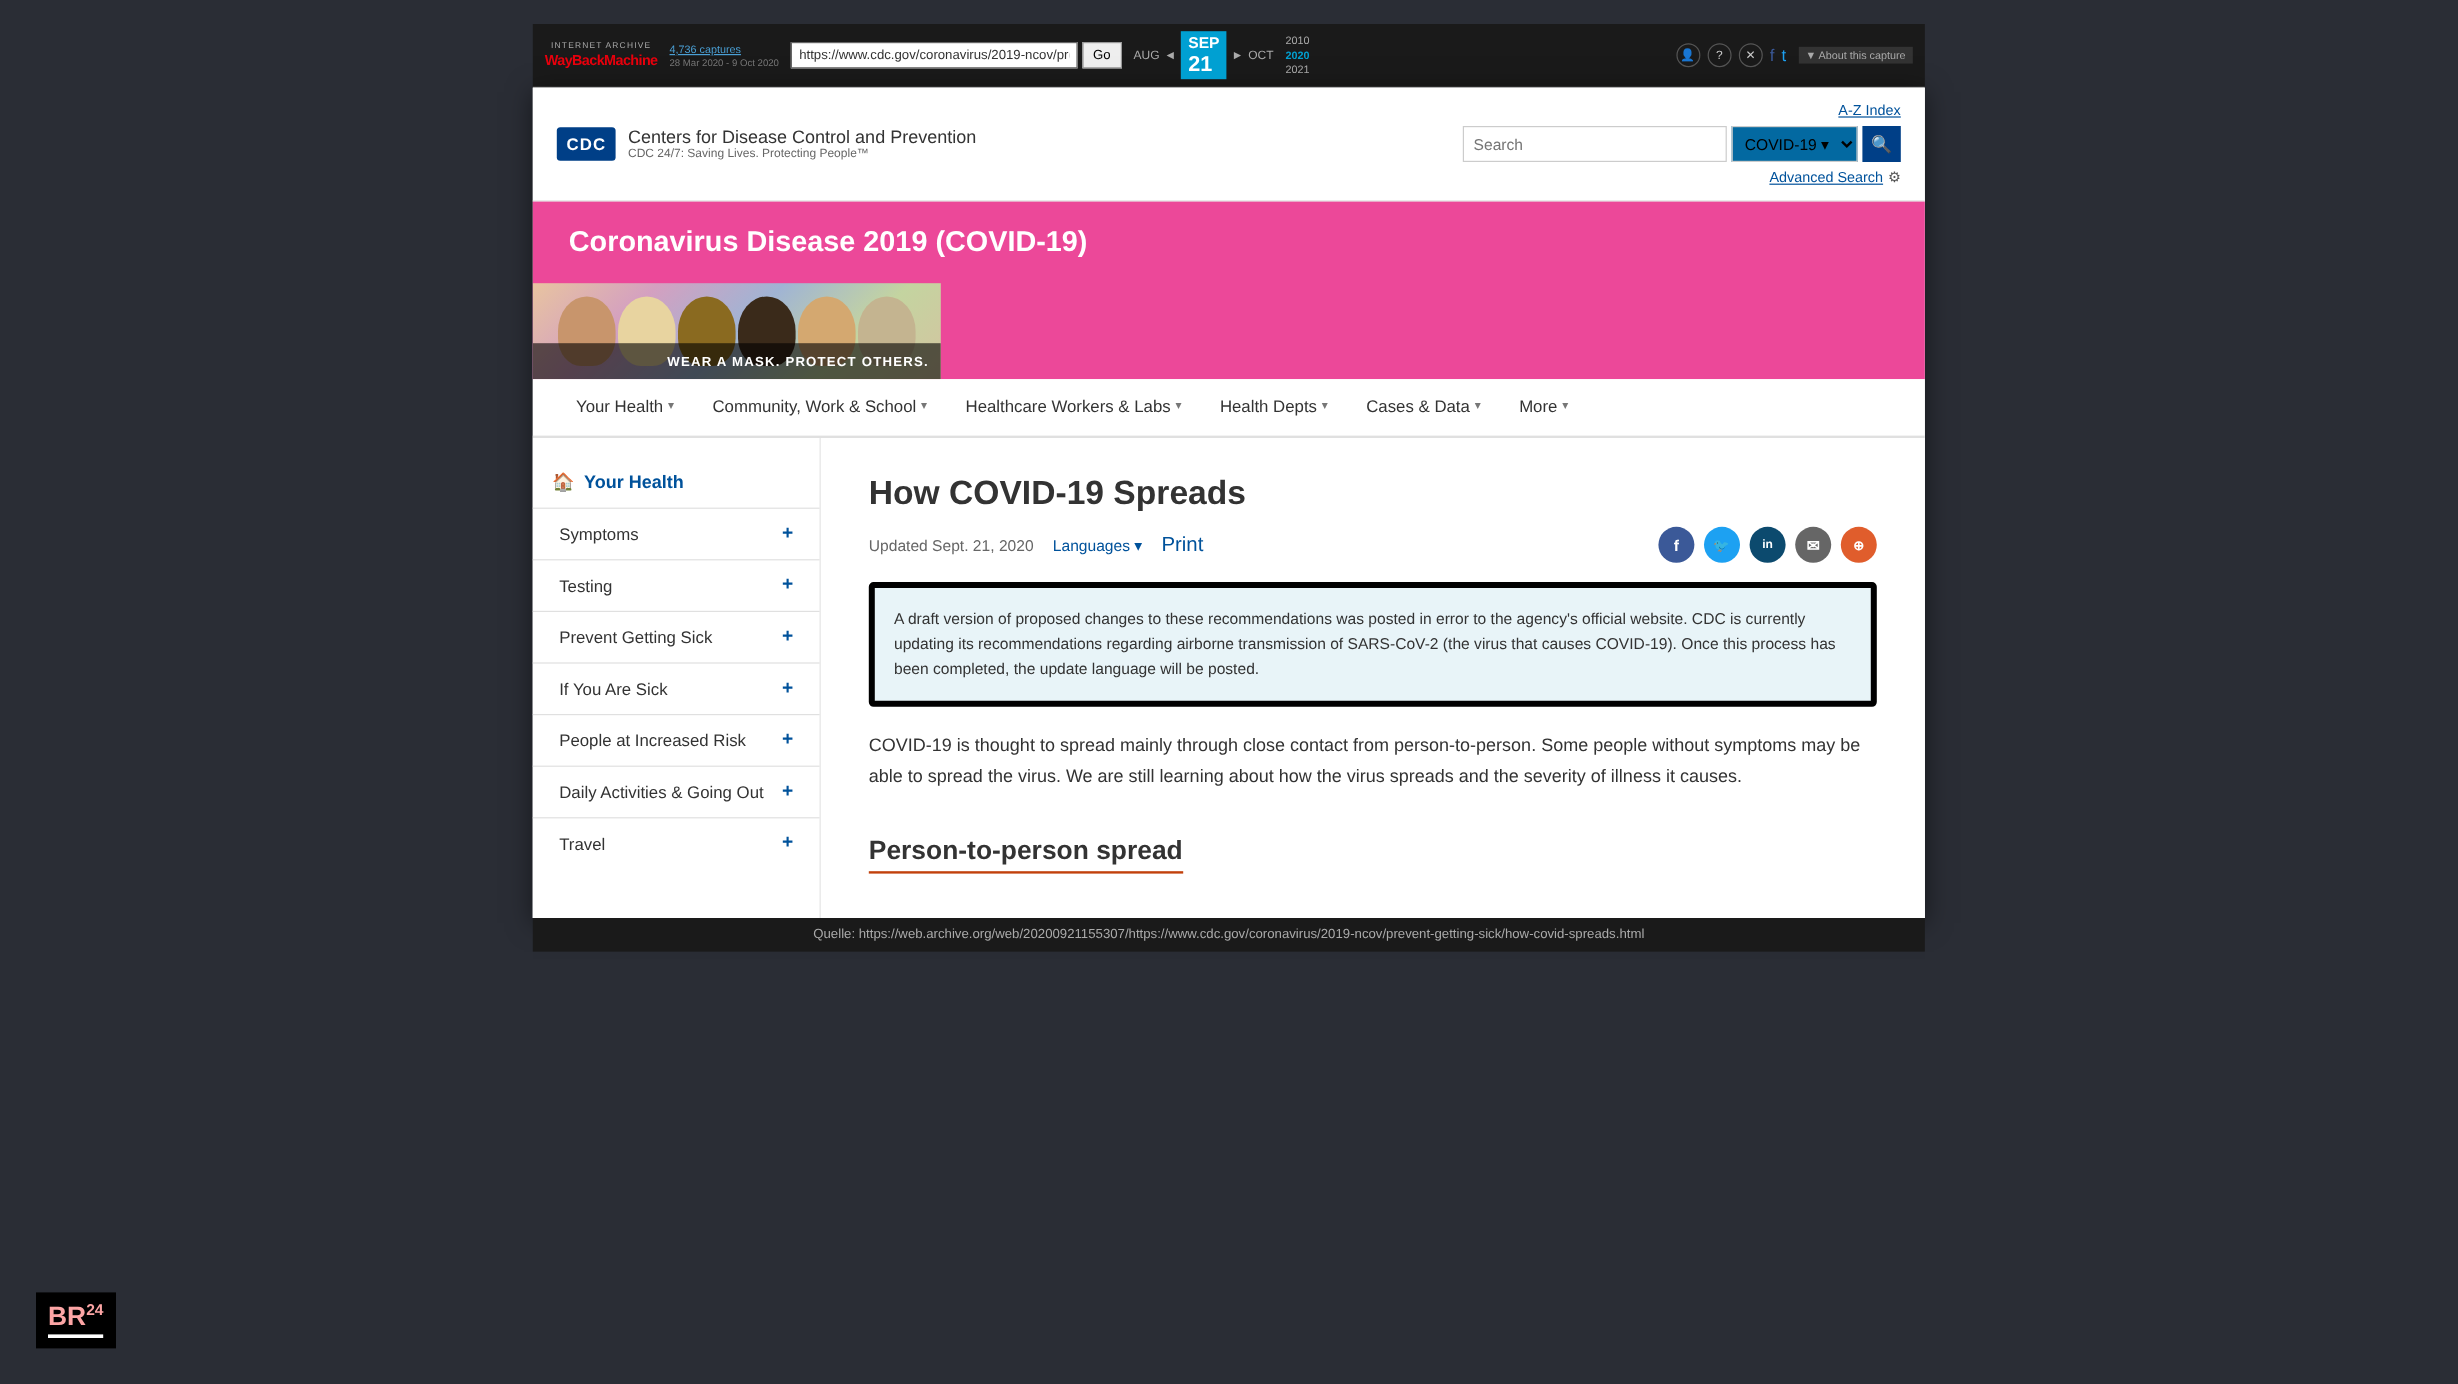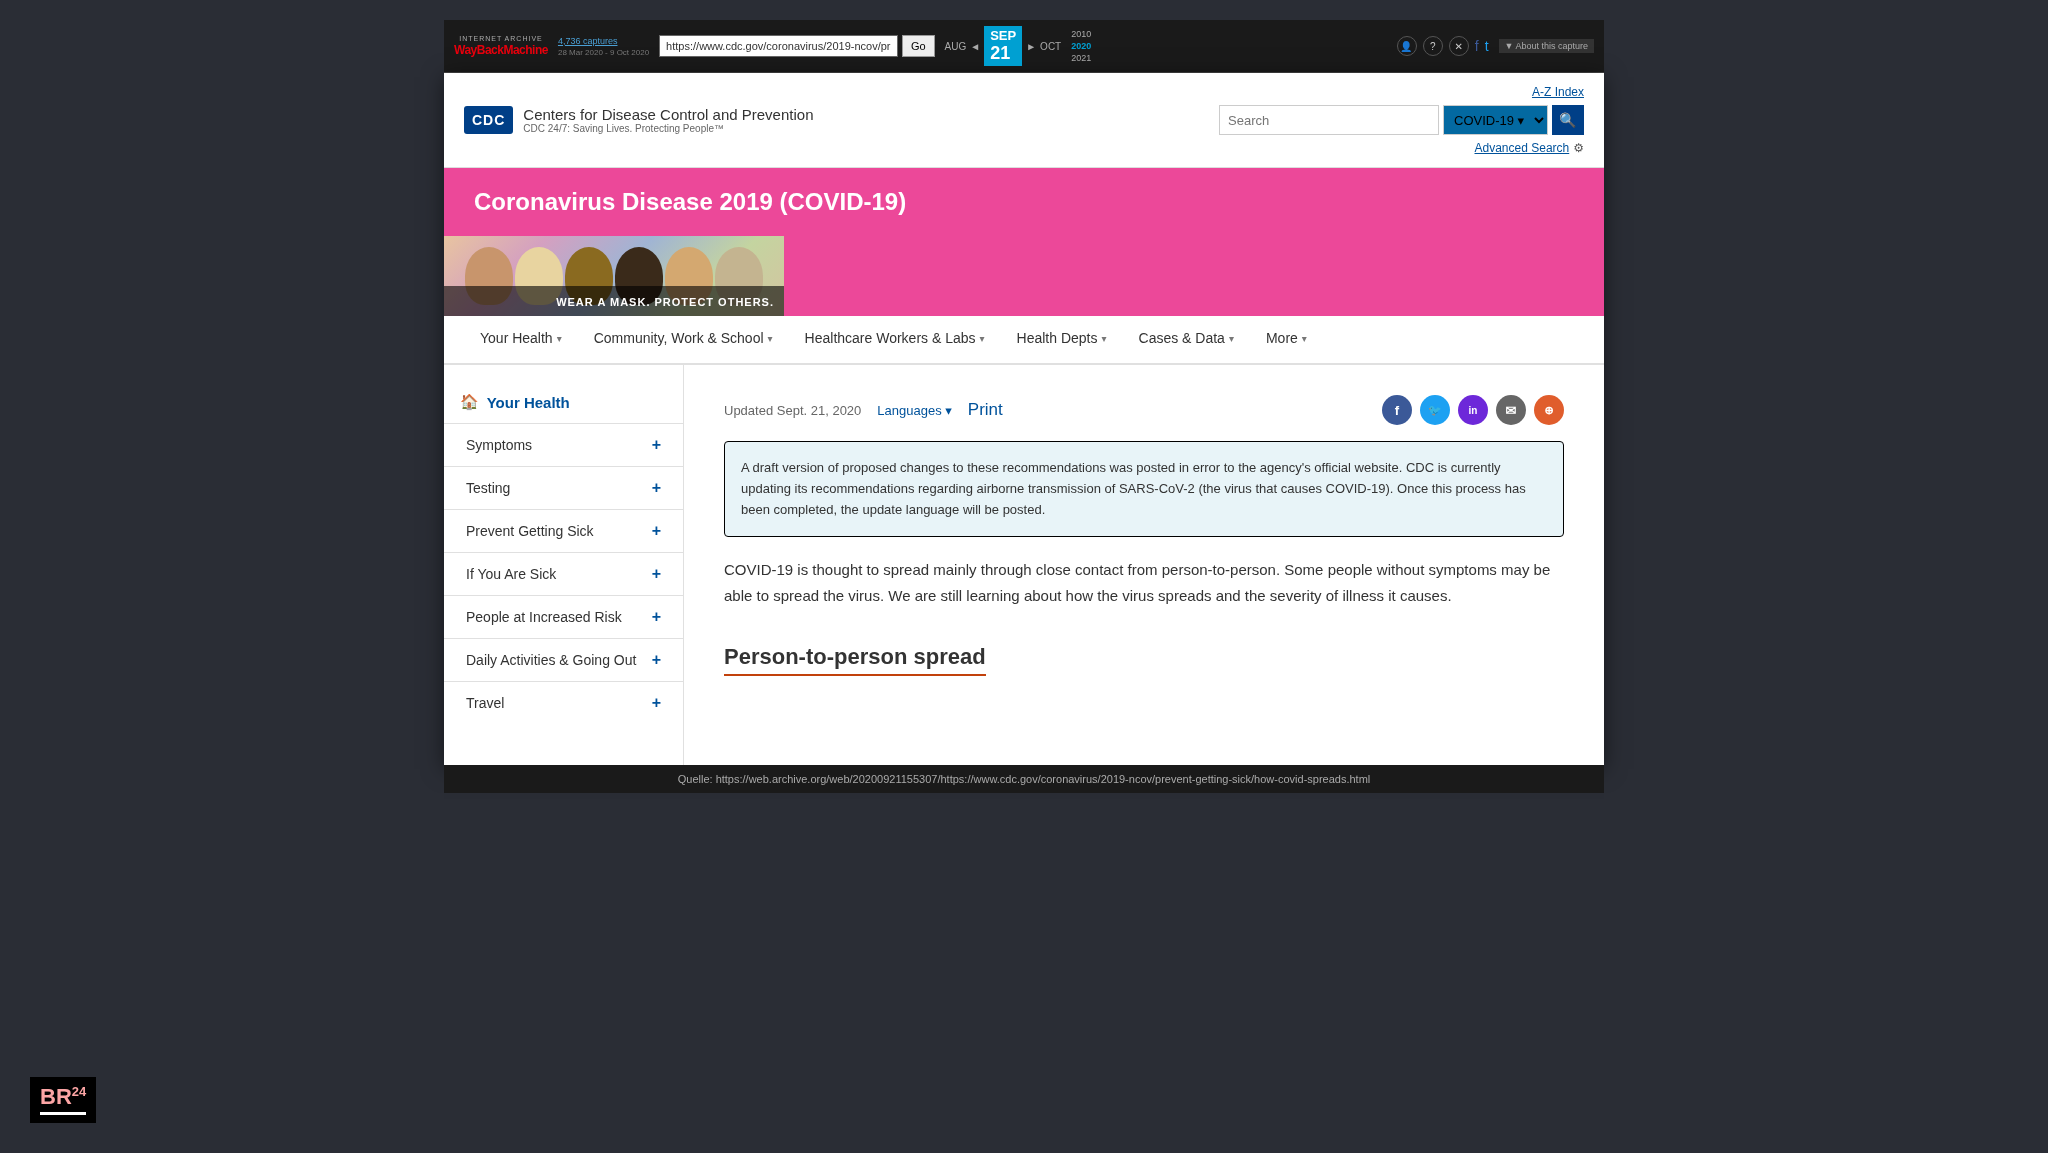--- a/index.html
+++ b/index.html
@@ -377,28 +377,28 @@
       display: flex;
       align-items: center;
       justify-content: center;
       font-size: 13px;
       color: #fff;
       cursor: pointer;
       font-weight: bold;
     }
     .si-fb { background: #3b5998; }
     .si-tw { background: #1da1f2; }
-    .si-li { background: #6d28d9; }
+    .si-li { background: #0c4a6e; }
     .si-em { background: #666; }
     .si-sp { background: #e05d2c; }
 
     
     .alert-box {
       background: #e8f4f8;
-      border: 1px solid #000000;
+      border: 5px solid #000000;
       border-radius: 4px;
       padding: 16px;
       margin-bottom: 20px;
       font-size: 13px;
       color: #333;
       line-height: 1.6;
     }
 
     
     .article-body {
@@ -602,20 +602,21 @@
         <span>Daily Activities &amp; Going Out</span>
         <span class="sidebar-plus">+</span>
       </div>
       <div class="sidebar-item">
         <span>Travel</span>
         <span class="sidebar-plus">+</span>
       </div>
     </div>
 
     <div class="article-area">
+      <h1 class="article-title">How COVID-19 Spreads</h1>
       <div class="article-meta">
         <span class="article-date">Updated Sept. 21, 2020</span>
         <a class="languages-btn">Languages ▾</a>
         <a class="print-link">Print</a>
         <div class="social-icons">
           <div class="social-icon si-fb">f</div>
           <div class="social-icon si-tw" style="font-size:11px;">🐦</div>
           <div class="social-icon si-li" style="font-size:10px;">in</div>
           <div class="social-icon si-em">✉</div>
           <div class="social-icon si-sp" style="font-size:11px;">⊕</div>

